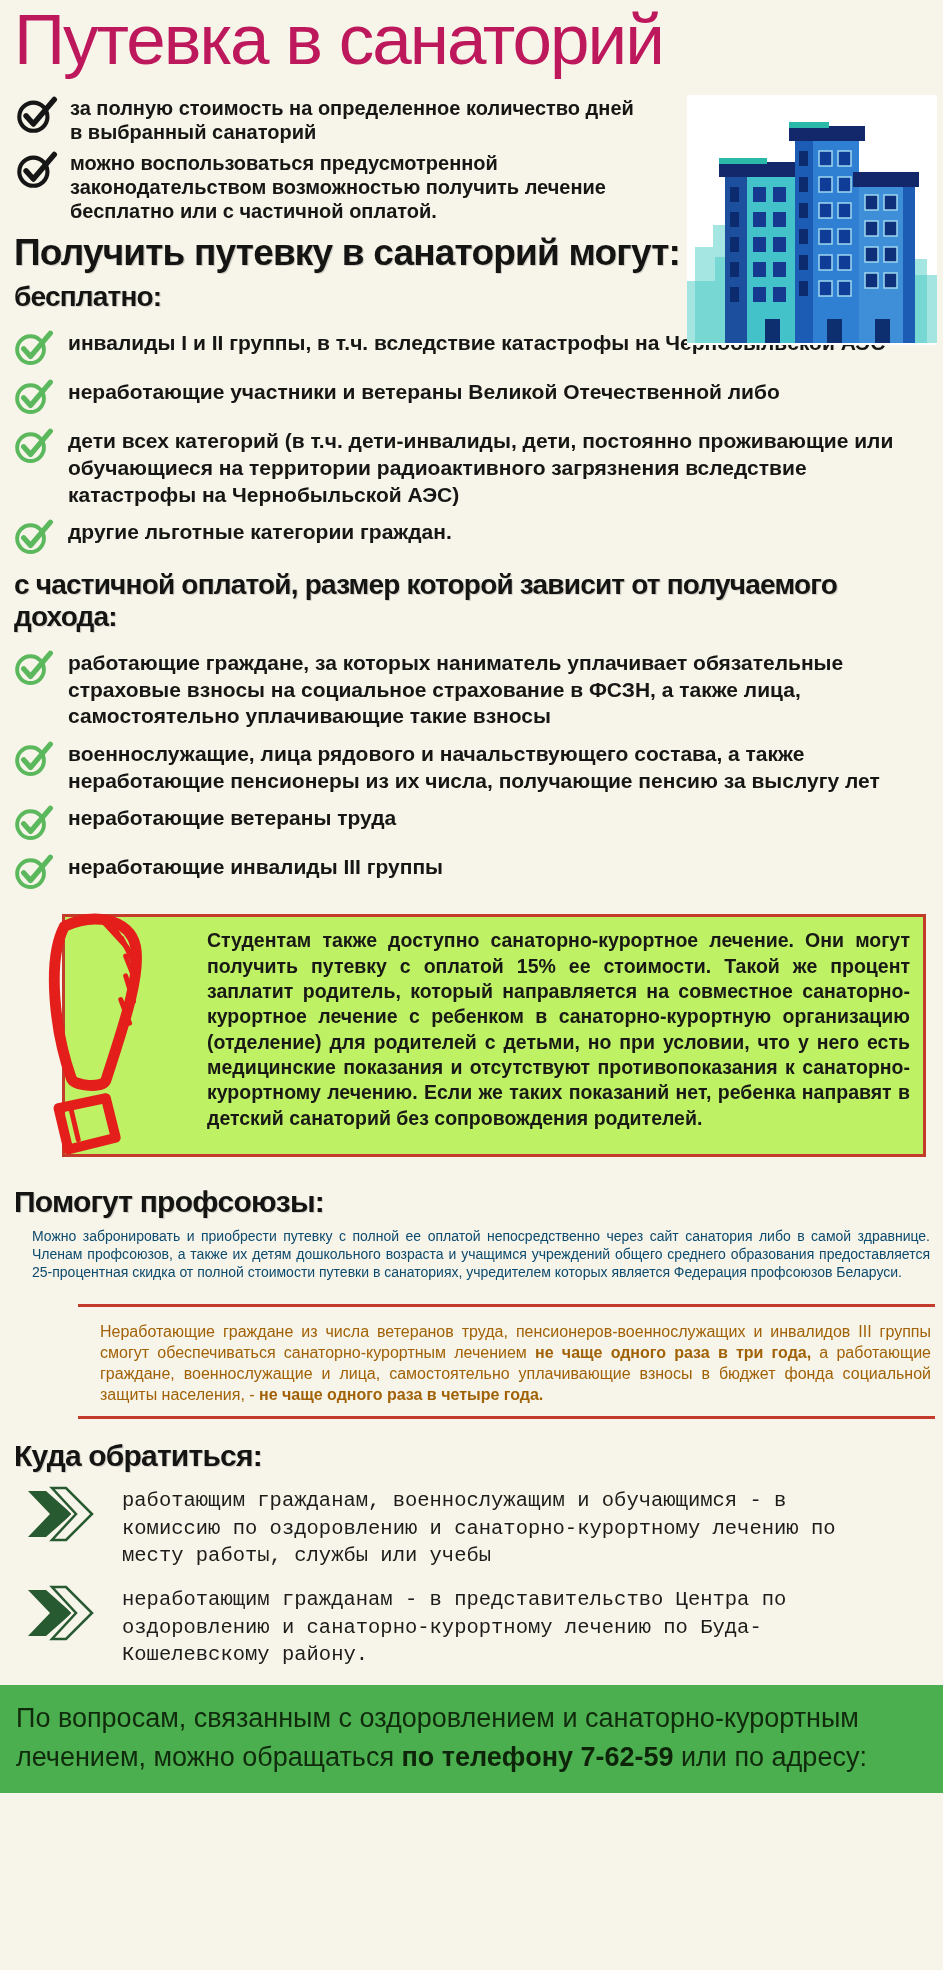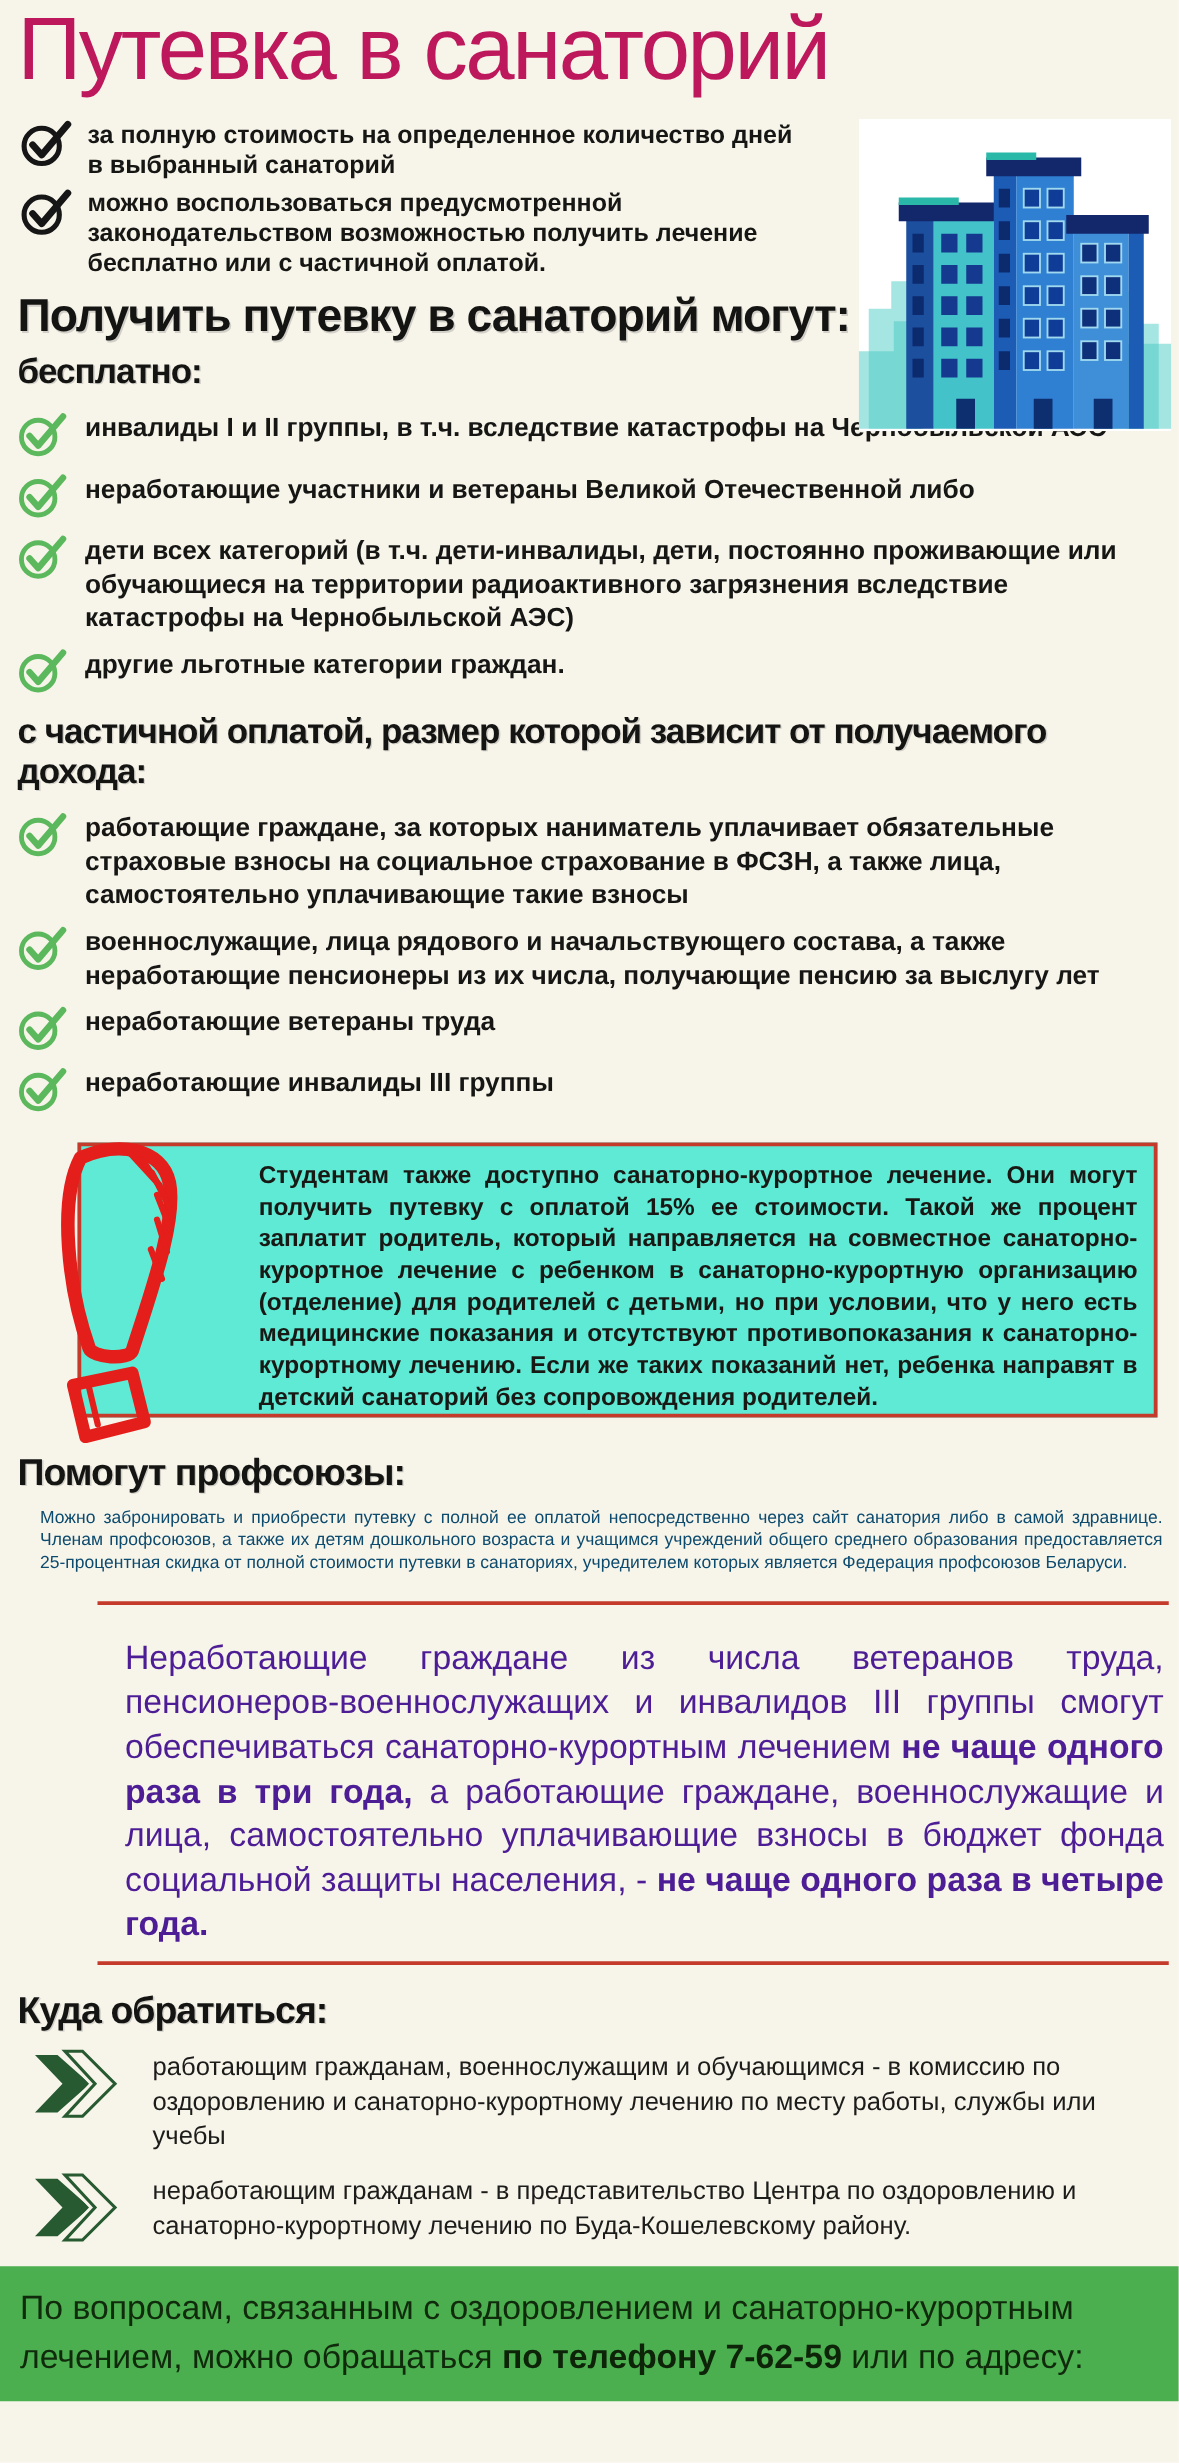--- a/index.html
+++ b/index.html
@@ -43,41 +43,41 @@
   .big-h{margin:10px 0 0 14px;font-size:37px;line-height:1.1;}
   .sub-h{margin:8px 0 6px 14px;font-size:28px;line-height:1.14;width:900px;}
   .sub-h2{margin:12px 0 12px 14px;}
   .elig-list{width:915px;margin-left:14px;}
   .elig-list .check-item{margin-bottom:11px;}
   .elig-list .txt{font-size:21px;line-height:1.27;}
   .note-box{
     position:relative;
     margin:22px 17px 0 62px;
     border:3px solid #c43b2c;
-    padding:11px 13px 0 142px;
-    background:#5eead4;
+    padding:11px 13px 23px 142px;
+    background:#bef264;
   }
   .note-box .note-txt{
     font-size:19.5px;font-weight:bold;line-height:1.3;
     text-align:justify;color:#181815;
   }
   .excl{position:absolute;left:-48px;top:-8px;width:158px;height:250px;}
   .unions-h{margin:28px 0 8px 14px;font-size:30px;}
   .unions-p{
     margin:0 13px 0 32px;font-size:14px;line-height:1.3;
     text-align:justify;color:#0c4a6e;
   }
   .freq{
     margin:22px 8px 0 78px;
     border-top:3px solid #c43b2c;border-bottom:3px solid #c43b2c;
-    padding:25px 4px 11px 22px;
-    font-size:27px;line-height:1.32;text-align:justify;color:#4c1d95;
+    padding:14px 4px 11px 22px;
+    font-size:16px;line-height:1.32;text-align:justify;color:#a16207;
   }
   .where-h{margin:20px 0 10px 14px;font-size:30px;}
-  .where-list{margin-left:20px;}
+  .where-list{margin-left:20px;font-family:Liberation Mono, monospace;}
   .where-item{display:flex;gap:22px;align-items:flex-start;margin-bottom:12px;}
   .where-item .ar{flex:0 0 80px;width:80px;height:62px;}
   .where-item .txt{font-size:20.5px;line-height:1.35;width:760px;padding-top:4px;color:#1c1c1a;}
   .contact{
     margin-top:16px;background:#4bae4f;color:#102a0c;
     padding:14px 18px 16px 16px;font-size:27px;line-height:1.45;
   }
   .contact b{color:#0d2409;}
 </style>
 </head>

